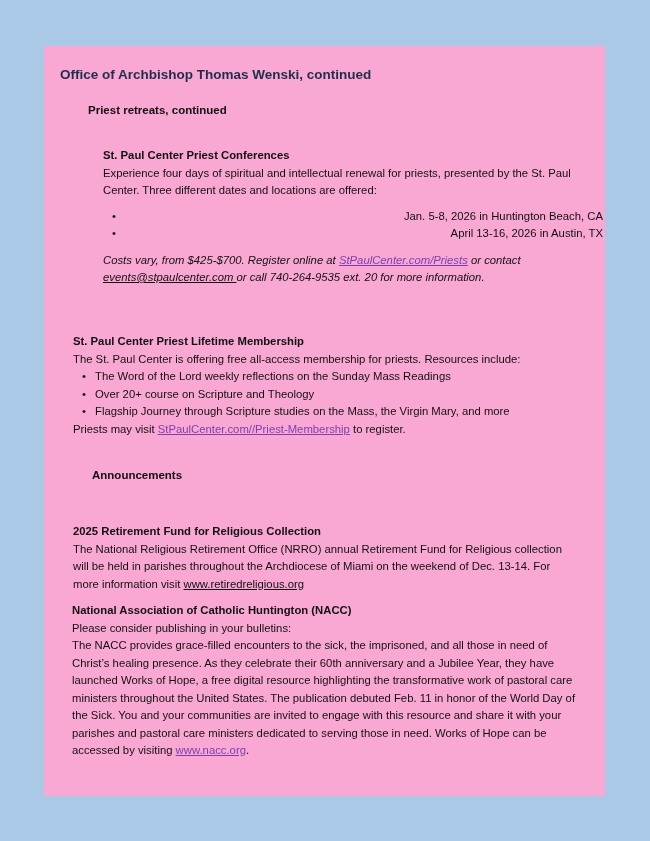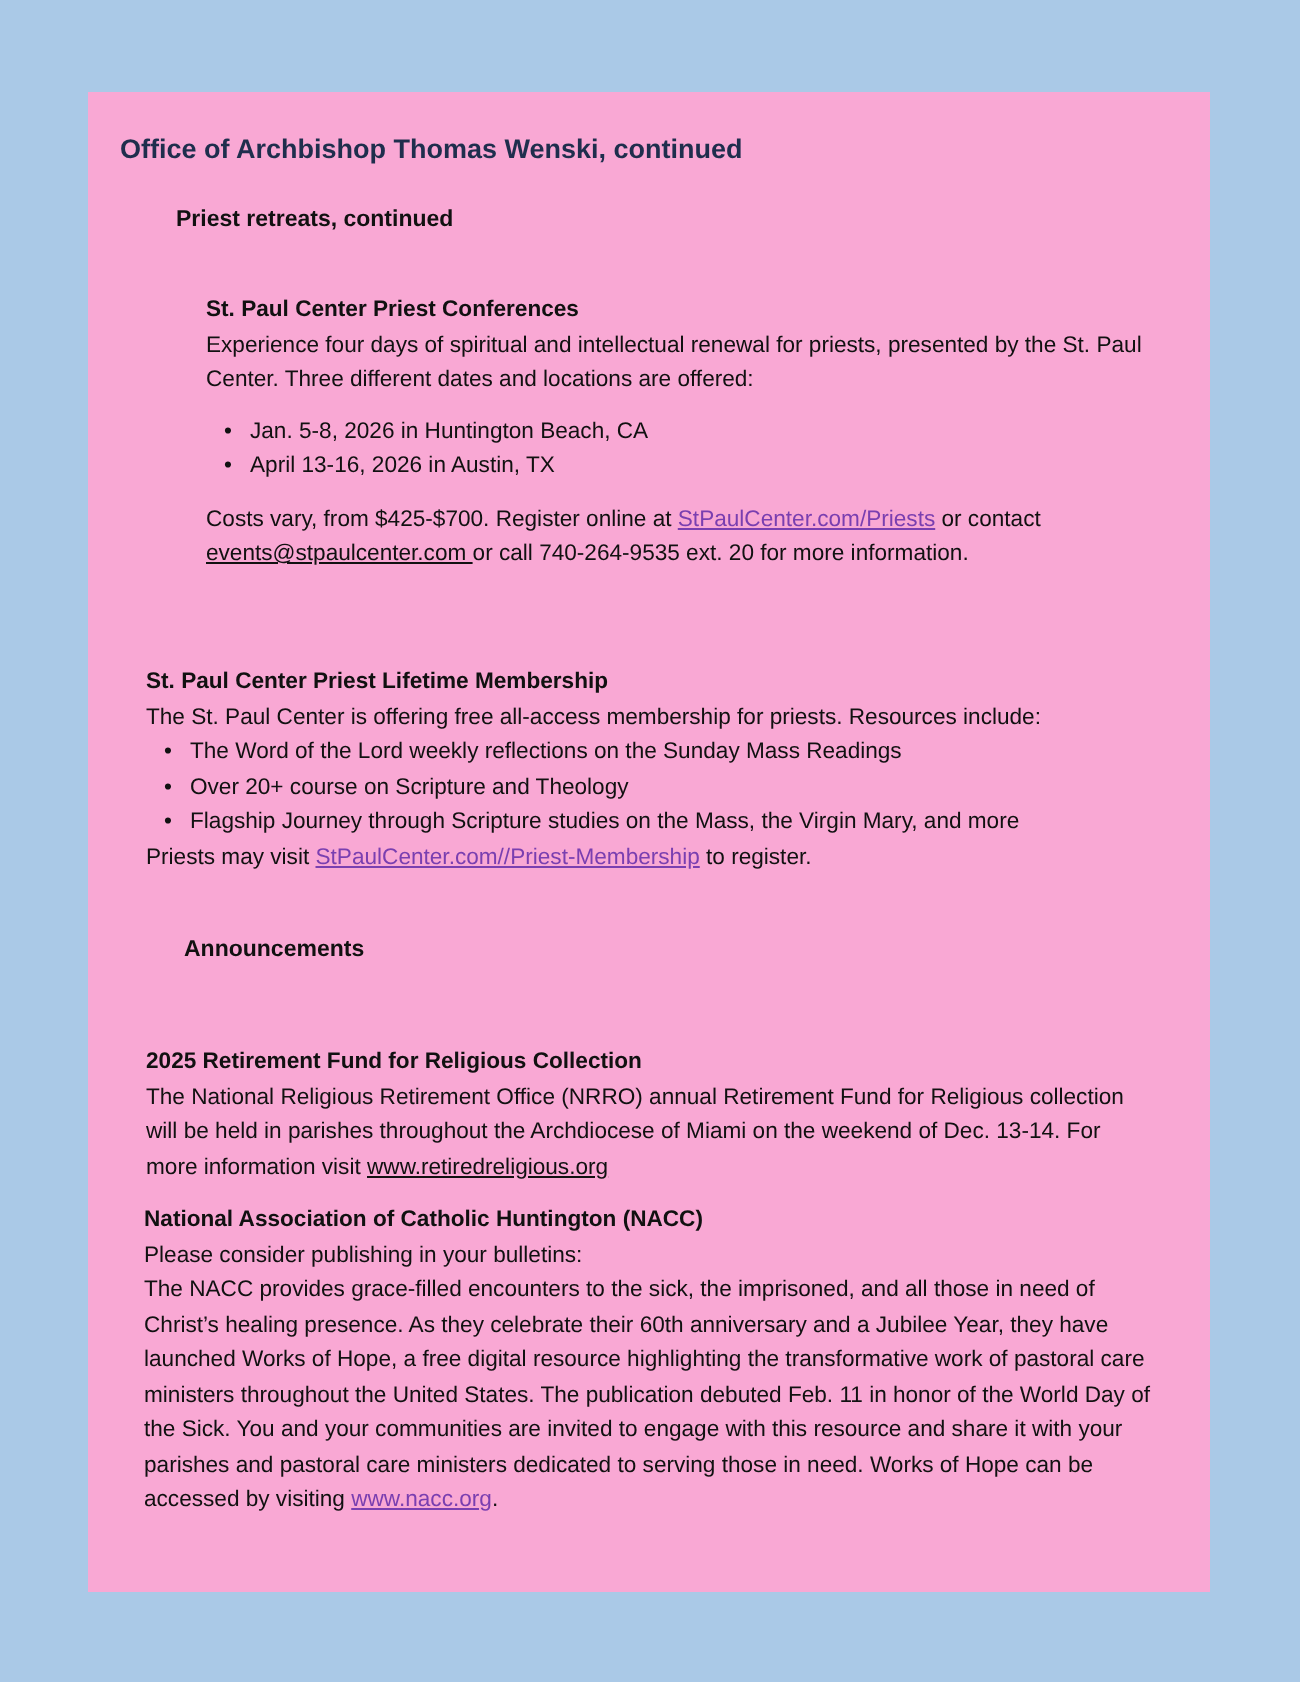--- a/index.html
+++ b/index.html
@@ -19,25 +19,25 @@
 </head>
 <body>
 
 <div class="page">
   <div class="title">Office of Archbishop Thomas Wenski, continued</div>
   <div class="sub" style="left:30px;top:58px;margin-left:14px;">Priest retreats, continued</div>
 
   <div class="block" style="left:31px;top:101px;width:500px;margin-left:28px;">
     <div class="h">St. Paul Center Priest Conferences</div>
     <div>Experience four days of spiritual and intellectual renewal for priests, presented by the St. Paul Center.  Three different dates and locations are offered:</div>
-    <ul style="margin-top:8px;">
+    <ul style="margin-top:8px;text-align:right;">
       <li>Jan. 5-8, 2026 in Huntington Beach, CA</li>
       <li>April 13-16, 2026 in Austin, TX</li>
     </ul>
-    <div style="margin-top:9px;"><span>Costs vary, from $425-$700. Register online at </span><span class="lnk">StPaulCenter.com/Priests</span><span> or contact </span><span class="ul">events@stpaulcenter.com </span><span>or call 740-264-9535 ext. 20 for more information.</span></div>
+    <div style="margin-top:9px;font-style:italic;"><span>Costs vary, from $425-$700. Register online at </span><span class="lnk">StPaulCenter.com/Priests</span><span> or contact </span><span class="ul">events@stpaulcenter.com </span><span>or call 740-264-9535 ext. 20 for more information.</span></div>
   </div>
 
   <div class="block" style="left:29px;top:287px;width:510px;">
     <div class="h">St. Paul Center Priest Lifetime Membership</div>
     <div>The St. Paul Center is offering free all-access membership for priests. Resources include:</div>
     <ul>
       <li>The Word of the Lord weekly reflections on the Sunday Mass Readings</li>
       <li>Over 20+ course on Scripture and Theology</li>
       <li>Flagship Journey through Scripture studies on the Mass, the Virgin Mary, and more</li>
     </ul>

